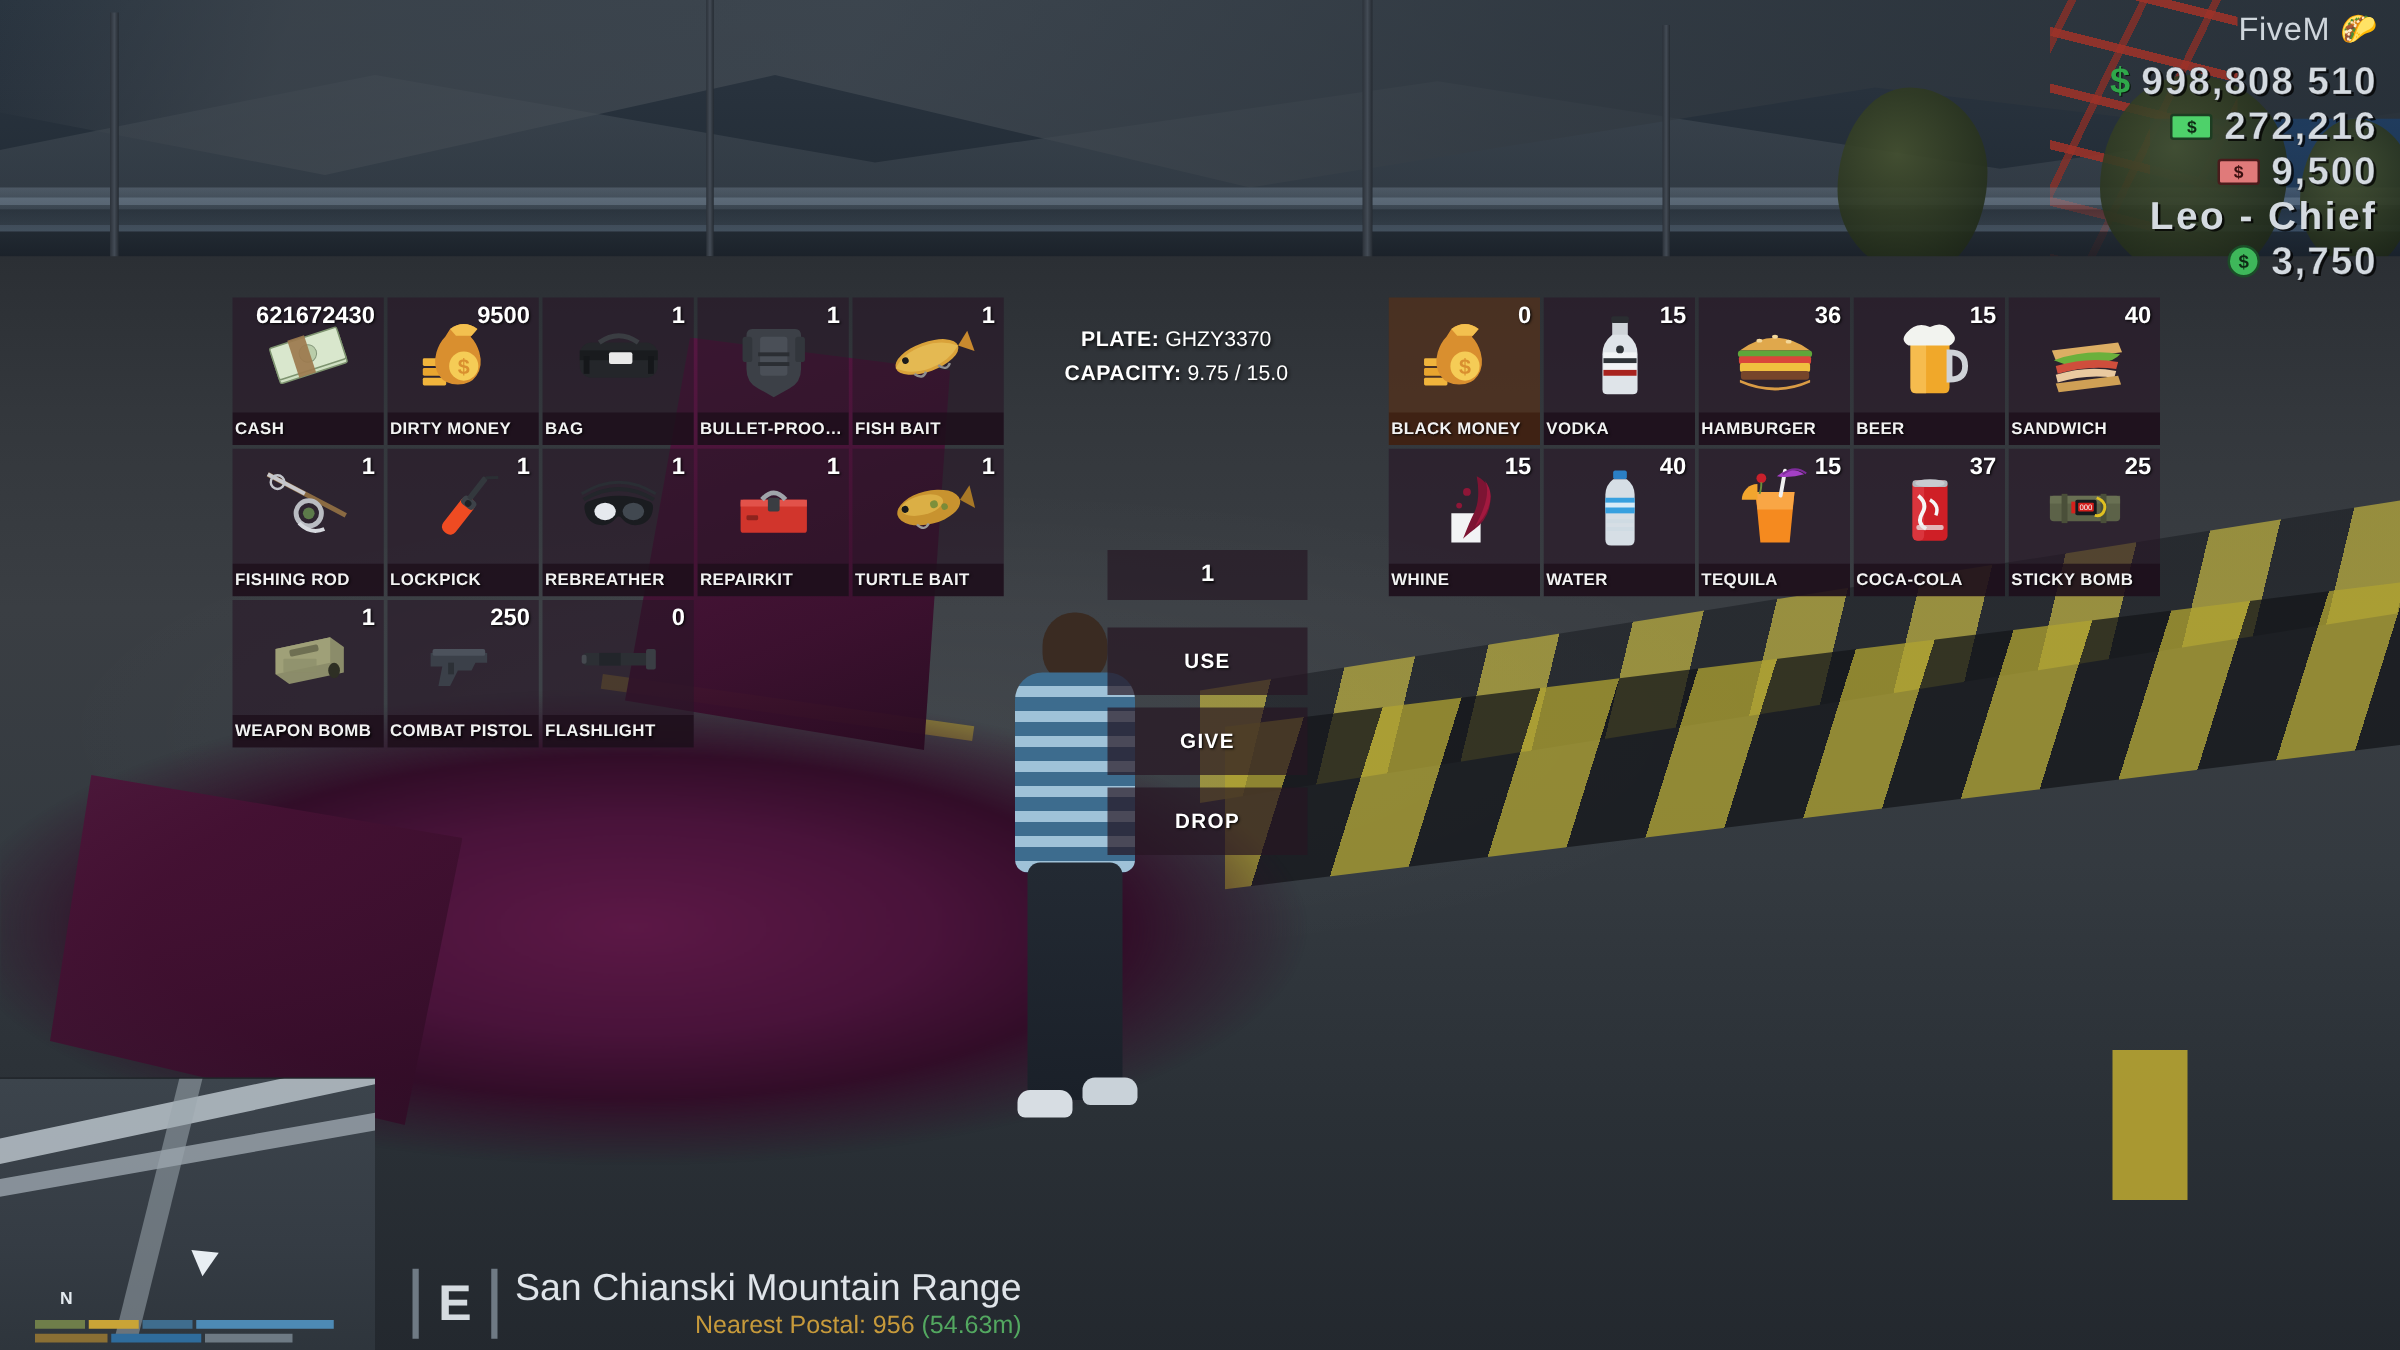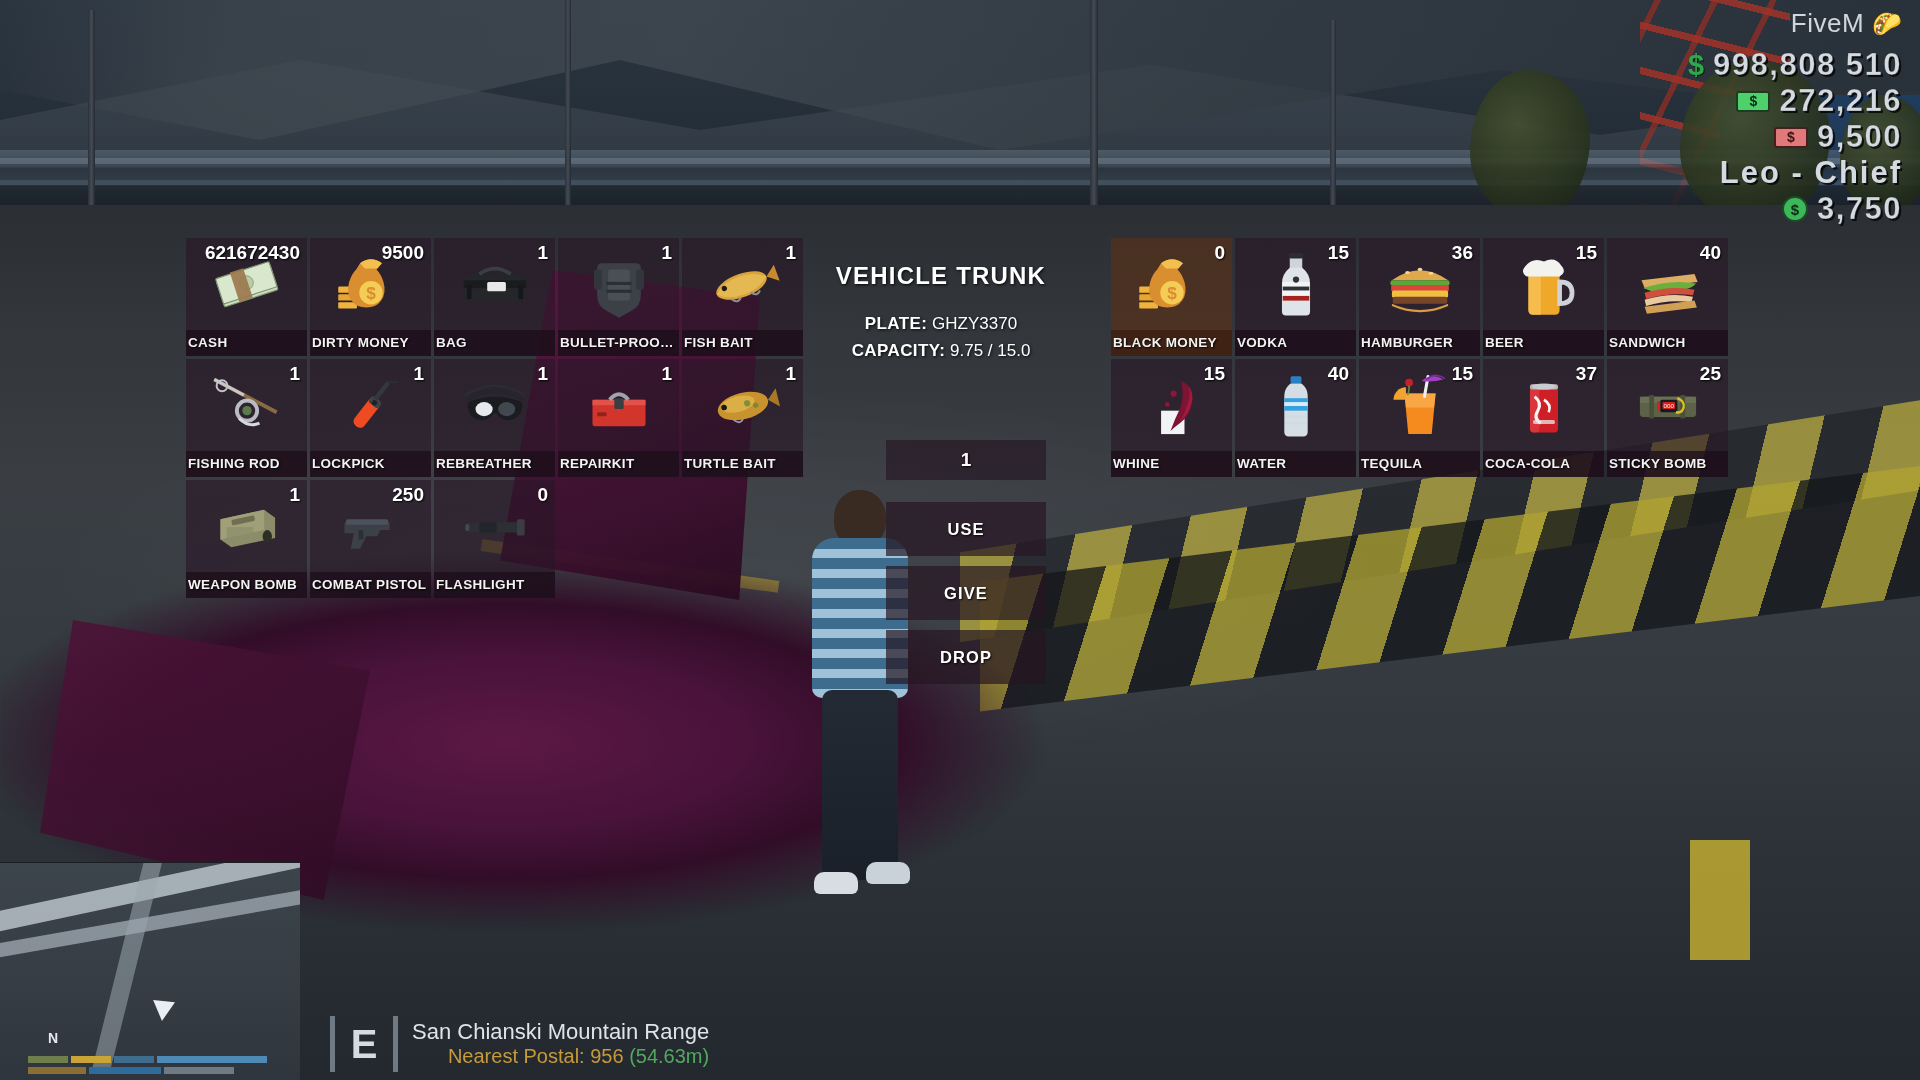--- a/index.html
+++ b/index.html
@@ -153,21 +153,21 @@
     display:flex; align-items:center; gap:14px;
   }
   .sh-bar { width:5px; height:56px; background:#6f7a84; }
   .sh-dir {
     color:#d5dbe0; font-size:40px; font-weight:bold; line-height:1;
     font-family:"Liberation Sans", sans-serif;
     min-width:30px; text-align:center;
   }
   .sh-text { display:flex; flex-direction:column; }
   .sh-street { color:#c79a3b; font-size:29px; font-weight:bold; line-height:1.06; }
-  .sh-zone { color:#dfe4e9; font-size:22px; line-height:1.12; }
+  .sh-zone { color:#dfe4e9; font-size:30px; line-height:1.12; }
   .sh-postal { color:#c79a3b; font-size:20px; text-align:right; line-height:1.2; }
   .sh-postal .dist { color:#53a860; }
 
   
   #status-hud {
     position:absolute; right:18px; top:8px; z-index:6;
     display:flex; flex-direction:column; align-items:flex-end; gap:2px;
     text-align:right;
   }
   .fivem-row { display:flex; align-items:center; gap:8px; margin-bottom:6px; }
@@ -554,21 +554,20 @@
             <rect x="30" y="44" width="22" height="13" fill="#22252a"></rect>
             <rect x="12" y="46" width="5" height="9" rx="2" fill="#45494f"></rect>
           </svg>
         </div>
         <div class="slot-count">0</div>
         <div class="slot-label">FLASHLIGHT</div>
       </div>
     </div>
 
   <div id="center-panel">
-    <div class="cp-title">VEHICLE TRUNK</div>
     <div class="cp-row">
       <b>PLATE:</b>
       <span>GHZY3370</span>
     </div>
     <div class="cp-row">
       <b>CAPACITY:</b>
       <span>9.75 / 15.0</span>
     </div>
   </div>
 

